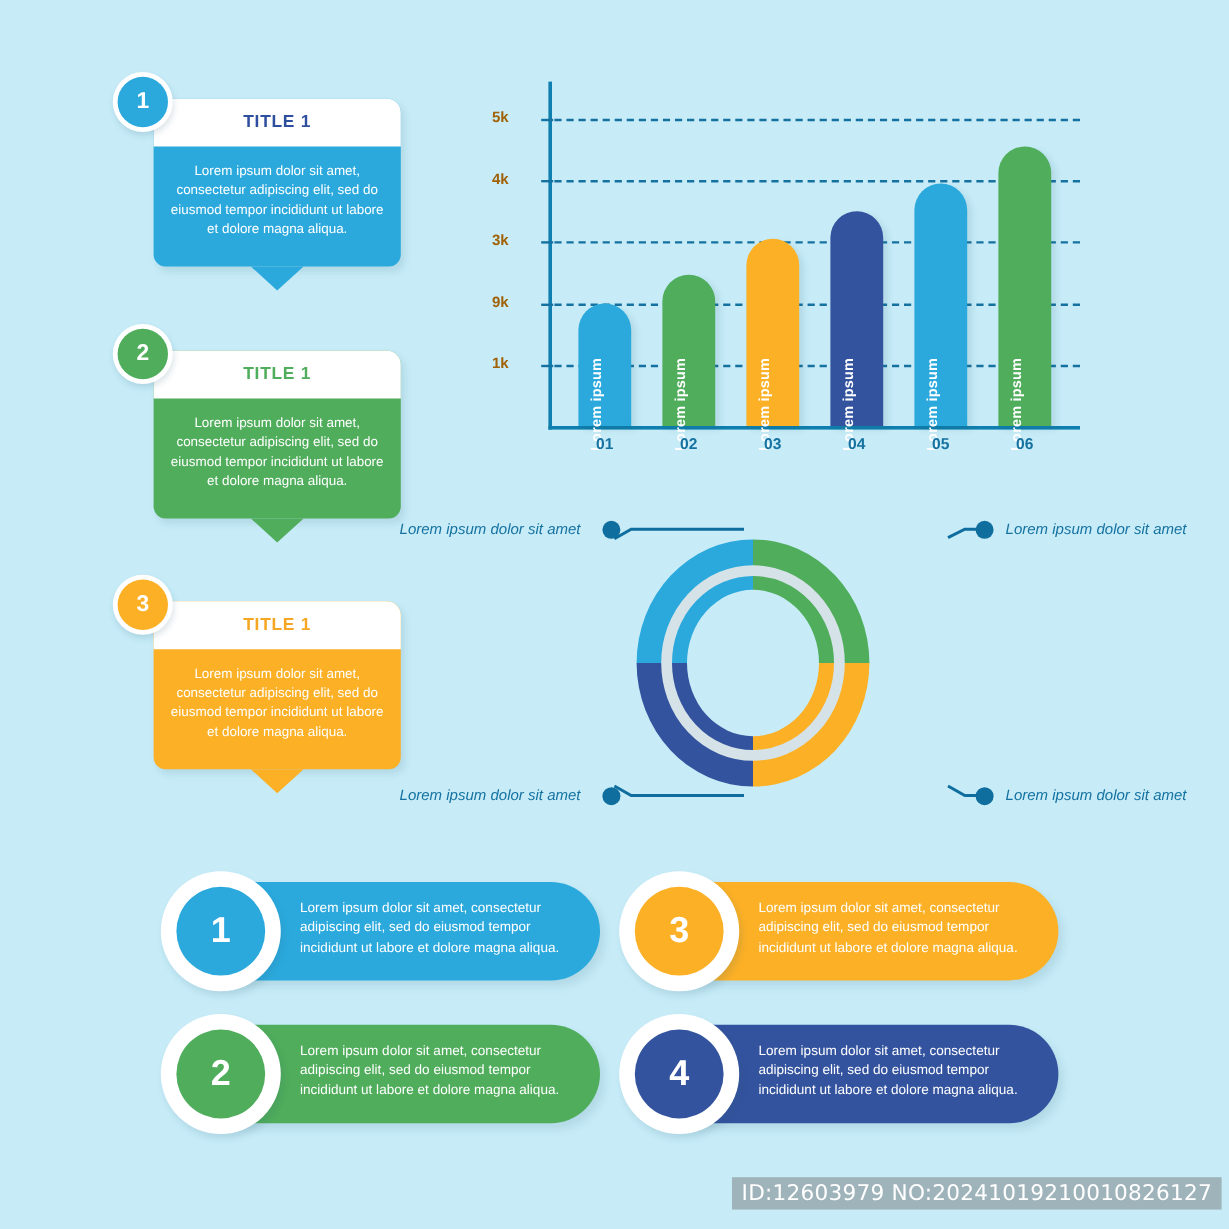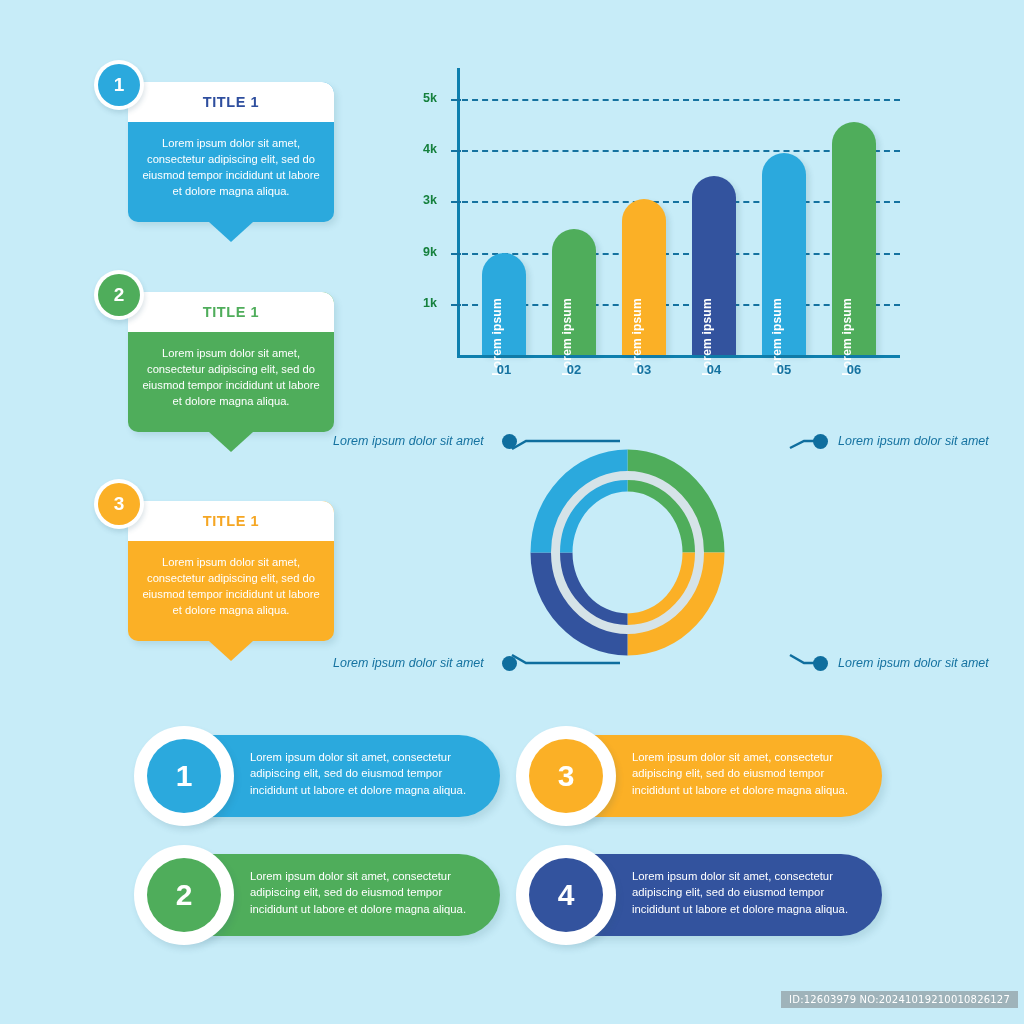--- a/index.html
+++ b/index.html
@@ -52,22 +52,22 @@
     width:42px;height:42px;border-radius:50%;
     color:#fff;font-size:19px;font-weight:bold;
     display:flex;align-items:center;justify-content:center;
   }
 
   
   .chart{position:absolute;left:410px;top:60px;width:500px;height:330px;}
   .axis-v{position:absolute;left:47px;top:8px;width:3px;height:290px;background:#0E7FAE;}
   .axis-h{position:absolute;left:47px;top:295px;width:443px;height:3px;background:#0E7FAE;}
   .ytick-lbl{
-    position:absolute;left:0;width:40px;text-align:center;
-    color:#15803d;font-size:12.5px;font-weight:bold;
+    position:absolute;left:0;width:40px;text-align:left;
+    color:#a16207;font-size:12.5px;font-weight:bold;
   }
   .ytick-mark{position:absolute;left:41px;width:10px;height:2px;background:#1572A0;}
   .gridline{
     position:absolute;left:52px;width:438px;height:0;
     border-top:2px dashed #1572A0;
   }
   .bar{
     position:absolute;bottom:35px;width:44px;
     border-radius:22px 22px 0 0;
     box-shadow:4px 3px 5px rgba(40,90,110,0.13);
@@ -130,21 +130,21 @@
     text-shadow:0 0 2px rgba(120,170,190,0.8);
   }
   .wm-url{
     font-size:17px;font-style:italic;font-weight:bold;color:#ffffff;
     text-shadow:0 0 2px rgba(120,170,190,0.8);
     padding-bottom:2px;
   }
   .wm-id{
     position:absolute;right:6px;bottom:16px;
     background:#9FB3BA;color:#ffffff;
-    font-size:10px;padding:3px 8px;letter-spacing:.2px;
+    font-size:18px;padding:3px 8px;letter-spacing:.2px;
     font-family:"DejaVu Sans", sans-serif;
   }
 </style>
 </head>
 <body>
 
 <div class="stage">
 
   <div class="banner" style="left:128px;top:82px;">
     <div class="badge">

